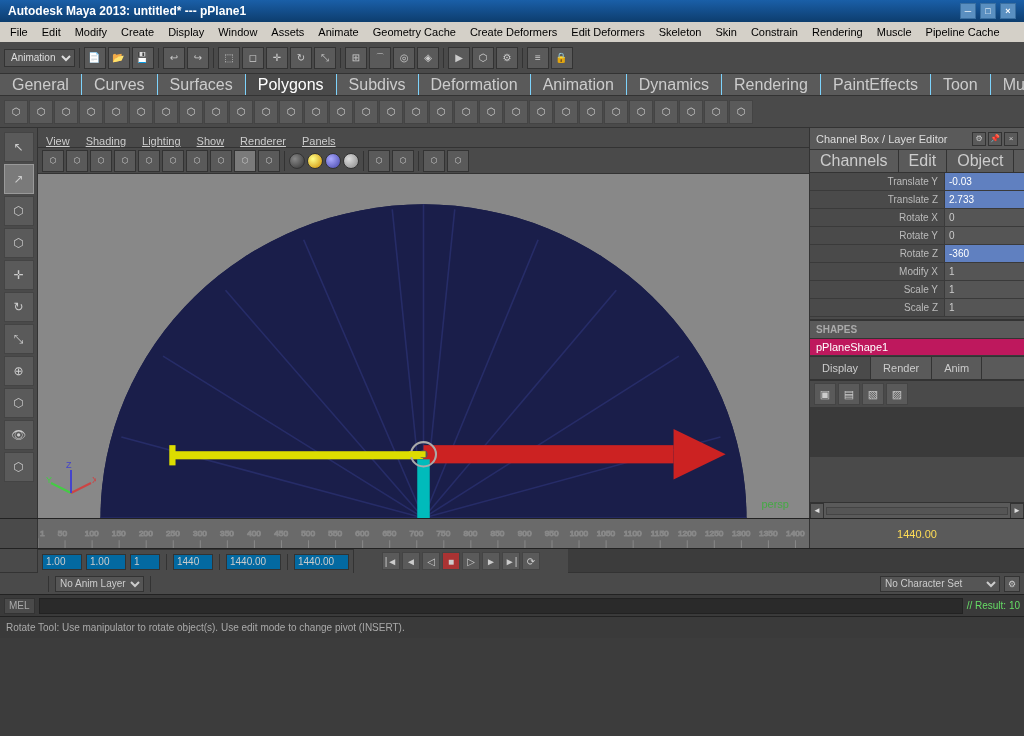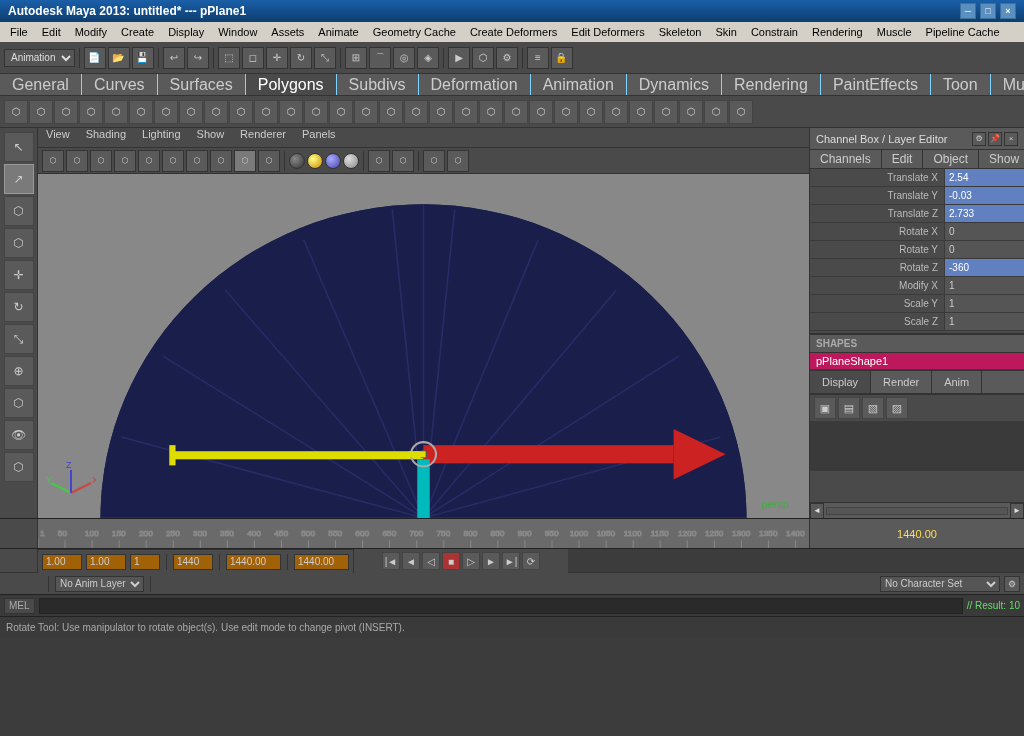--- a/index.html
+++ b/index.html
@@ -145,26 +145,27 @@
       flex: 1;
       display: flex;
       flex-direction: column;
       background: #2a2a2a;
       position: relative;
     }
     #viewport-menubar {
       background: #4a4a4a;
       height: 20px;
       display: flex;
-      align-items: flex-start;
+      align-items: flex-end;
       padding: 0 4px;
       gap: 8px;
       font-size: 11px;
       color: #ccc;
       border-bottom: 1px solid #333;
+      text-decoration: underline;
     }
     .vp-menu { cursor: pointer; padding: 0 4px; }
 
     #viewport-toolbar {
       background: #4a4a4a;
       height: 26px;
       display: flex;
       align-items: center;
       padding: 0 4px;
       gap: 2px;
@@ -235,21 +236,21 @@
     }
 
     #channel-tabs {
       display: flex;
       background: #5a5a5a;
       border-bottom: 1px solid #333;
     }
     .ch-tab {
       padding: 2px 10px;
       cursor: pointer;
-      font-size: 12px;
+      font-size: 16px;
       color: #ccc;
       border-right: 1px solid #333;
     }
 
     #channel-content {
       flex: 1;
       overflow-y: auto;
       background: #4a4a4a;
     }
 
@@ -377,21 +378,21 @@
       height: 24px;
       background: #4a4a4a;
       display: flex;
       align-items: center;
       padding: 0 4px;
       gap: 4px;
       border-top: 1px solid #333;
       font-size: 10px;
     }
     .bc-field {
-      background: #a16207;
+      background: #0369a1;
       border: 1px solid #333;
       color: #ccc;
       font-size: 10px;
       height: 16px;
       padding: 0 3px;
       width: 45px;
     }
     .bc-sep { width: 1px; height: 16px; background: #333; margin: 0 2px; }
 
     #playback-controls {
@@ -749,24 +750,20 @@
 
     <div id="channel-tabs">
       <div class="ch-tab">Channels</div>
       <div class="ch-tab">Edit</div>
       <div class="ch-tab">Object</div>
       <div class="ch-tab">Show</div>
     </div>
 
     <div id="channel-content">
 
-      <div class="channel-row">
-        <span class="channel-label">Translate X</span>
-        <span class="channel-value highlighted">2.54</span>
-      </div>
       <div class="channel-row">
         <span class="channel-label">Translate Y</span>
         <span class="channel-value highlighted">-0.03</span>
       </div>
       <div class="channel-row">
         <span class="channel-label">Translate Z</span>
         <span class="channel-value highlighted">2.733</span>
       </div>
       <div class="channel-row">
         <span class="channel-label">Rotate X</span>

